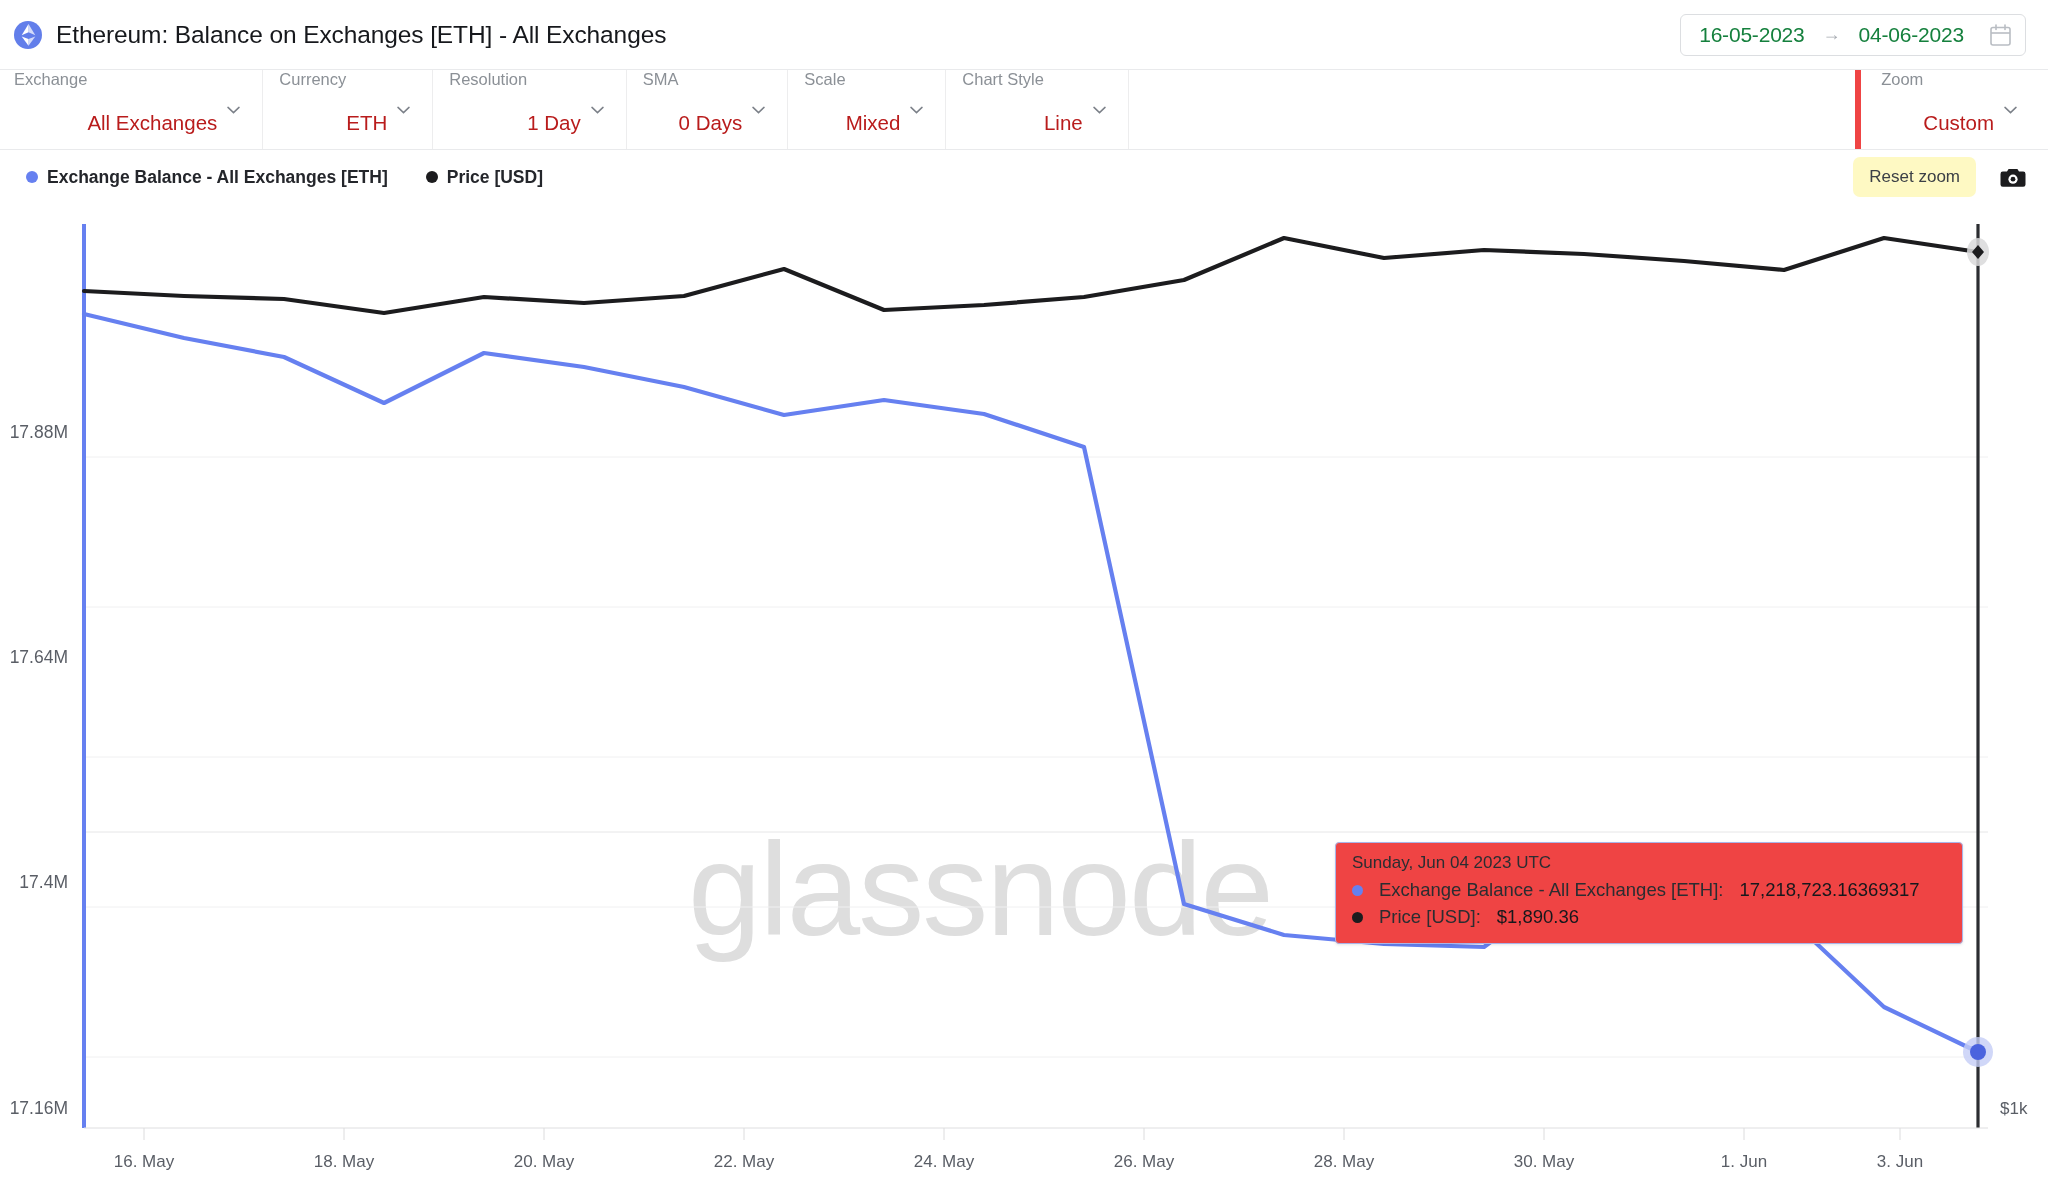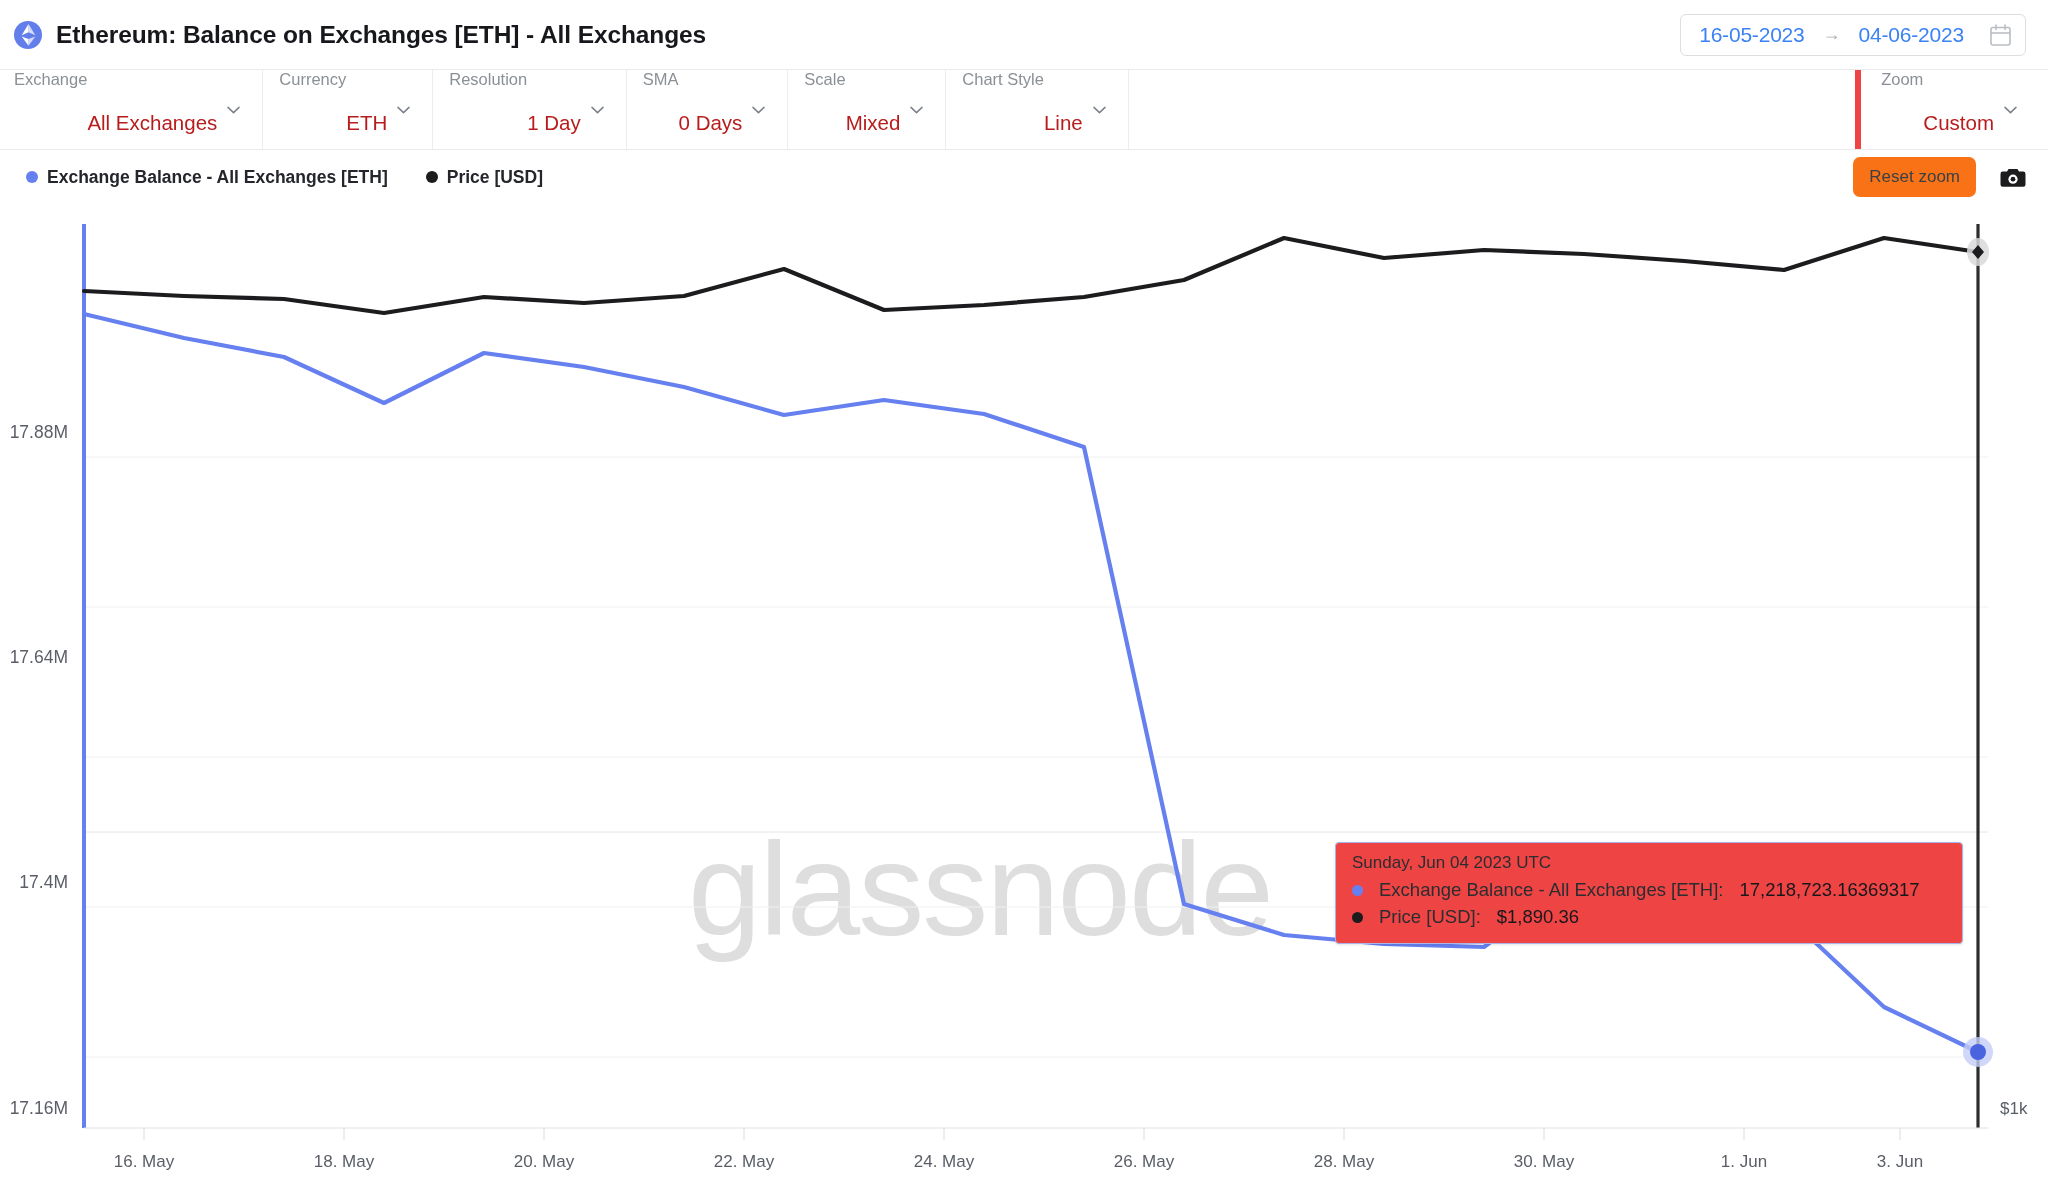--- a/index.html
+++ b/index.html
@@ -20,30 +20,30 @@
     border-bottom: 1px solid #e9eaec;
   }
   .title-group { display: flex; align-items: center; gap: 14px; }
   .eth-badge {
     width: 28px; height: 28px; border-radius: 50%;
     background: #627eea;
     display: flex; align-items: center; justify-content: center;
     flex: 0 0 auto;
   }
   .eth-badge svg { display: block; }
-  .page-title { font-size: 24.5px; font-weight: 700; letter-spacing: -0.1px; color: #16181c; white-space: nowrap; }
+  .page-title { font-size: 24.5px; font-weight: 400; letter-spacing: -0.1px; color: #16181c; white-space: nowrap; }
 
   .header-right { margin-left: auto; display: flex; align-items: center; }
   .daterange {
     display: flex; align-items: center;
     border: 1px solid #dcdee1; border-radius: 6px;
     height: 42px; padding: 0 14px 0 18px; gap: 16px;
     background: #fff;
   }
-  .daterange .dt { font-size: 21px; font-weight: 400; color: #3b82f6; letter-spacing: -0.2px; }
+  .daterange .dt { font-size: 21px; font-weight: 400; color: #15803d; letter-spacing: -0.2px; }
   .daterange .arrow { font-size: 18px; color: #a9adb3; padding: 0 2px; }
   .cal-icon { margin-left: 10px; display: flex; align-items: center; }
 
   
   .controlbar {
     height: 80px;
     display: flex; align-items: stretch;
     border-bottom: 1px solid #e9eaec;
   }
   .ctrl {
@@ -67,21 +67,21 @@
     display: flex; align-items: center;
     padding: 0 18px 0 26px;
     position: relative;
   }
   .legend-items { display: flex; align-items: center; gap: 38px; }
   .legend-item { display: flex; align-items: center; gap: 9px; cursor: pointer; }
   .legend-dot { width: 12px; height: 12px; border-radius: 50%; flex: 0 0 auto; }
   .legend-text { font-size: 17.5px; font-weight: 700; color: #24262b; white-space: nowrap; }
   .legend-right { margin-left: auto; display: flex; align-items: center; gap: 20px; }
   .reset-zoom {
-    background: #f97316; border: none; border-radius: 7px;
+    background: #fef9c3; border: none; border-radius: 7px;
     font-family: "Liberation Sans", sans-serif;
     font-size: 17px; color: #3c4046;
     padding: 10px 16px; cursor: pointer; white-space: nowrap;
   }
   .cam-btn { background: none; border: none; cursor: pointer; display: flex; align-items: center; padding: 0 4px; }
 
   
   .chart-wrap { position: relative; width: 2048px; height: 997px; }
   .chart-svg { display: block; position: absolute; top: 0; left: 0; }
 

